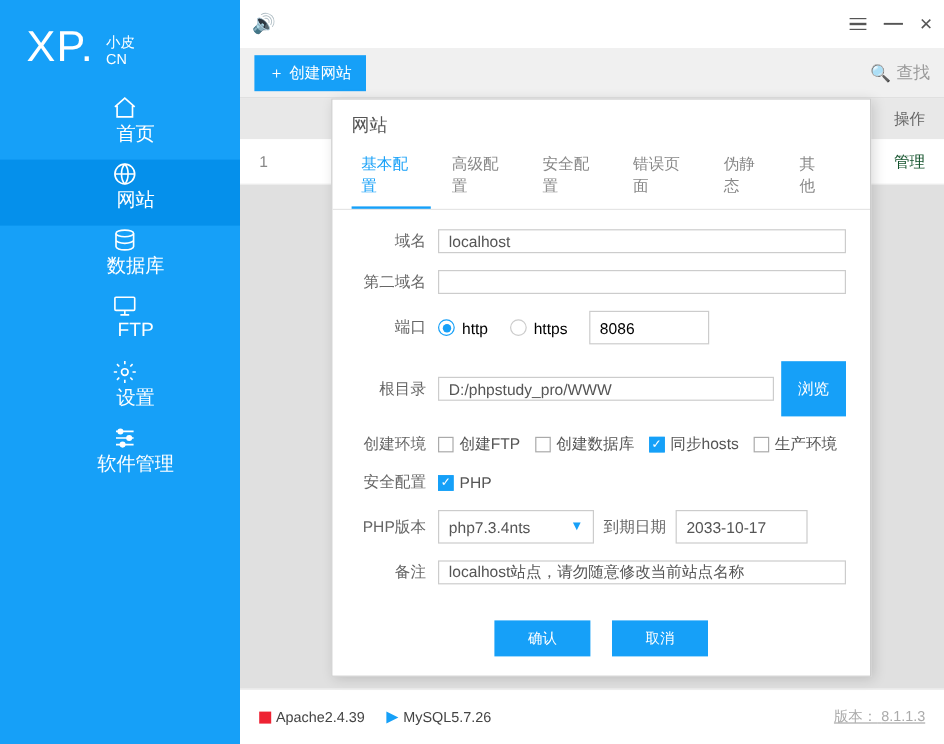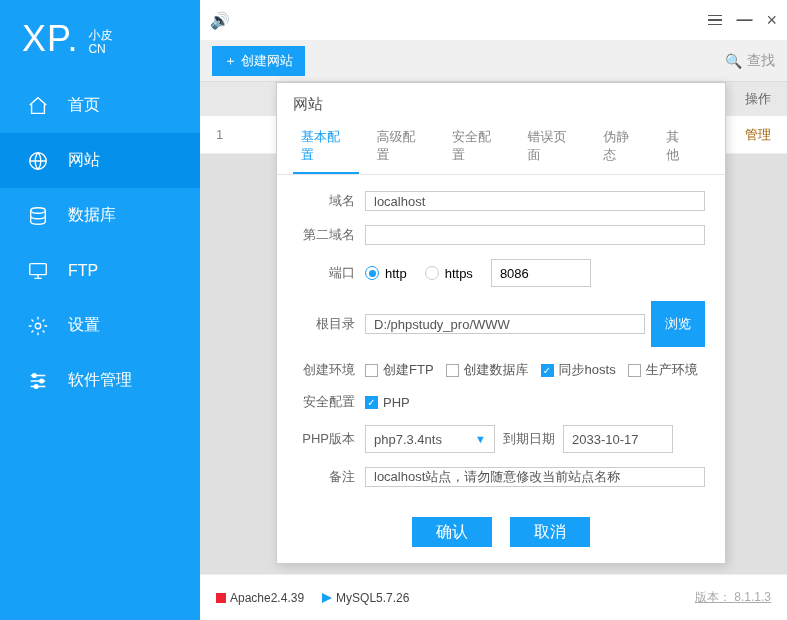--- a/index.html
+++ b/index.html
@@ -5,42 +5,42 @@
 * { box-sizing: border-box; margin: 0; padding: 0; font-family: "Microsoft YaHei", Arial, sans-serif; }
 body { width: 787px; height: 620px; background: #fff; overflow: hidden; position: relative; }
 
 .app { display: flex; width: 100%; height: 100%; }
 .sidebar { width: 200px; background: #16a0f8; color: #fff; display: flex; flex-direction: column; }
 .logo { display: flex; align-items: center; padding: 18px 16px 18px 22px; }
 .logo-xp { font-size: 36px; font-weight: 300; letter-spacing: 1px; }
 .logo-sub { display: flex; flex-direction: column; font-size: 12px; margin-left: 10px; line-height: 14px; margin-top: 6px; }
 
 .nav { list-style: none; }
-.nav-item { display: flex; align-items: center; height: 55px; padding-left: 26px; font-size: 16px; cursor: pointer; }
+.nav-item { display: flex; align-items: center; height: 55px; padding-left: 26px; font-size: 16px; cursor: pointer; flex-direction: column; }
 .nav-item.active { background: #0590eb; }
 .nav-item .icon { width: 24px; height: 24px; margin-right: 18px; display: flex; align-items: center; justify-content: center; }
 .nav-item svg { stroke: #fff; fill: none; stroke-width: 1.5; }
 
 .main { flex: 1; display: flex; flex-direction: column; background: #f5f5f5; position: relative; }
 .titlebar { height: 40px; display: flex; align-items: center; padding: 0 10px; background: #fff; }
 .titlebar .tb-left { display: flex; align-items: center; gap: 8px; color: #888; }
 .titlebar .tb-right { margin-left: auto; display: flex; gap: 14px; align-items: center; color: #555; font-size: 16px; }
 .hamburger { display:flex; flex-direction:column; gap:3px; }
 .hamburger span { width:14px; height:1.5px; background:#555; }
 
 .toolbar { height: 42px; display: flex; align-items: center; padding: 0 12px; background: #f0f0f0; border-bottom: 1px solid #ddd; }
 .btn-create { background: #16a0f8; color: #fff; border: none; padding: 6px 12px; font-size: 13px; cursor: pointer; display: flex; align-items: center; gap: 4px; }
 .search-link { margin-left: auto; color: #999; font-size: 14px; cursor: pointer; display: flex; align-items: center; gap: 4px; }
 
 .table-head { display: flex; background: #e8e8e8; height: 34px; align-items: center; padding: 0 16px; font-size: 13px; color: #666; }
 .th-ops { margin-left: auto; }
 
 .row1 { display: flex; align-items: center; background: #fff; height: 38px; padding: 0 16px; font-size: 13px; border-bottom:1px solid #eee; }
 .row1 .idx { color: #888; }
-.row1 .manage { margin-left: auto; color: #a16207; cursor: pointer; }
+.row1 .manage { margin-left: auto; color: #14532d; cursor: pointer; }
 
 .content-bg { flex:1; background:#e0e0e0; }
 
 .footer { height: 46px; background: #fff; border-top: 1px solid #eee; display: flex; align-items: center; padding: 0 16px; font-size: 12px; color: #444; }
 .status-dot { width: 10px; height: 10px; margin-right: 4px; display:inline-block; }
 .status-item { display: flex; align-items: center; margin-right: 18px; }
 .version { margin-left: auto; color: #aaa; font-size: 12px; text-decoration: underline; }
 
 .modal { position: absolute; left: 276px; top: 82px; width: 450px; background: #fff; border: 1px solid #ccc; box-shadow: 2px 2px 10px rgba(0,0,0,0.15); }
 .modal-title { padding: 12px 16px 6px; font-size: 15px; color: #555; }
@@ -60,21 +60,21 @@
 .btn-browse { background: #16a0f8; color: #fff; border: none; height: 46px; padding: 0 14px; margin-left: 6px; font-size: 13px; cursor: pointer; }
 .check-wrap { display: flex; align-items: center; gap: 5px; margin-right: 12px; font-size: 13px; color:#555; white-space:nowrap; }
 .check-box { width: 13px; height: 13px; border: 1px solid #aaa; display: flex; align-items: center; justify-content: center; font-size: 10px; }
 .check-box.checked { background: #16a0f8; border-color: #16a0f8; color: #fff; }
 .select-box { flex:1; height: 28px; border: 1px solid #ccc; display: flex; align-items: center; padding: 0 8px; font-size: 13px; color: #555; justify-content: space-between; cursor:pointer; max-width:130px; }
 .select-caret { color: #16a0f8; font-size: 11px; }
 .mid-label { color:#666; font-size:13px; padding:0 8px; }
 .date-input { width:110px; height:28px; border:1px solid #ccc; padding:0 8px; font-size:13px; color:#555; }
 
 .modal-actions { display: flex; justify-content: center; gap: 18px; padding: 12px 0 16px; }
-.btn-primary { background: #16a0f8; color: #fff; border: none; width: 80px; height: 30px; font-size: 16px; cursor: pointer; }
+.btn-primary { background: #16a0f8; color: #fff; border: none; width: 80px; height: 30px; font-size: 12px; cursor: pointer; }
 </style>
 </head>
 <body>
 
 <div class="app">
   <aside class="sidebar">
     <div class="logo">
       <span class="logo-xp">XP.</span>
       <span class="logo-sub">
         <span>小皮</span>

